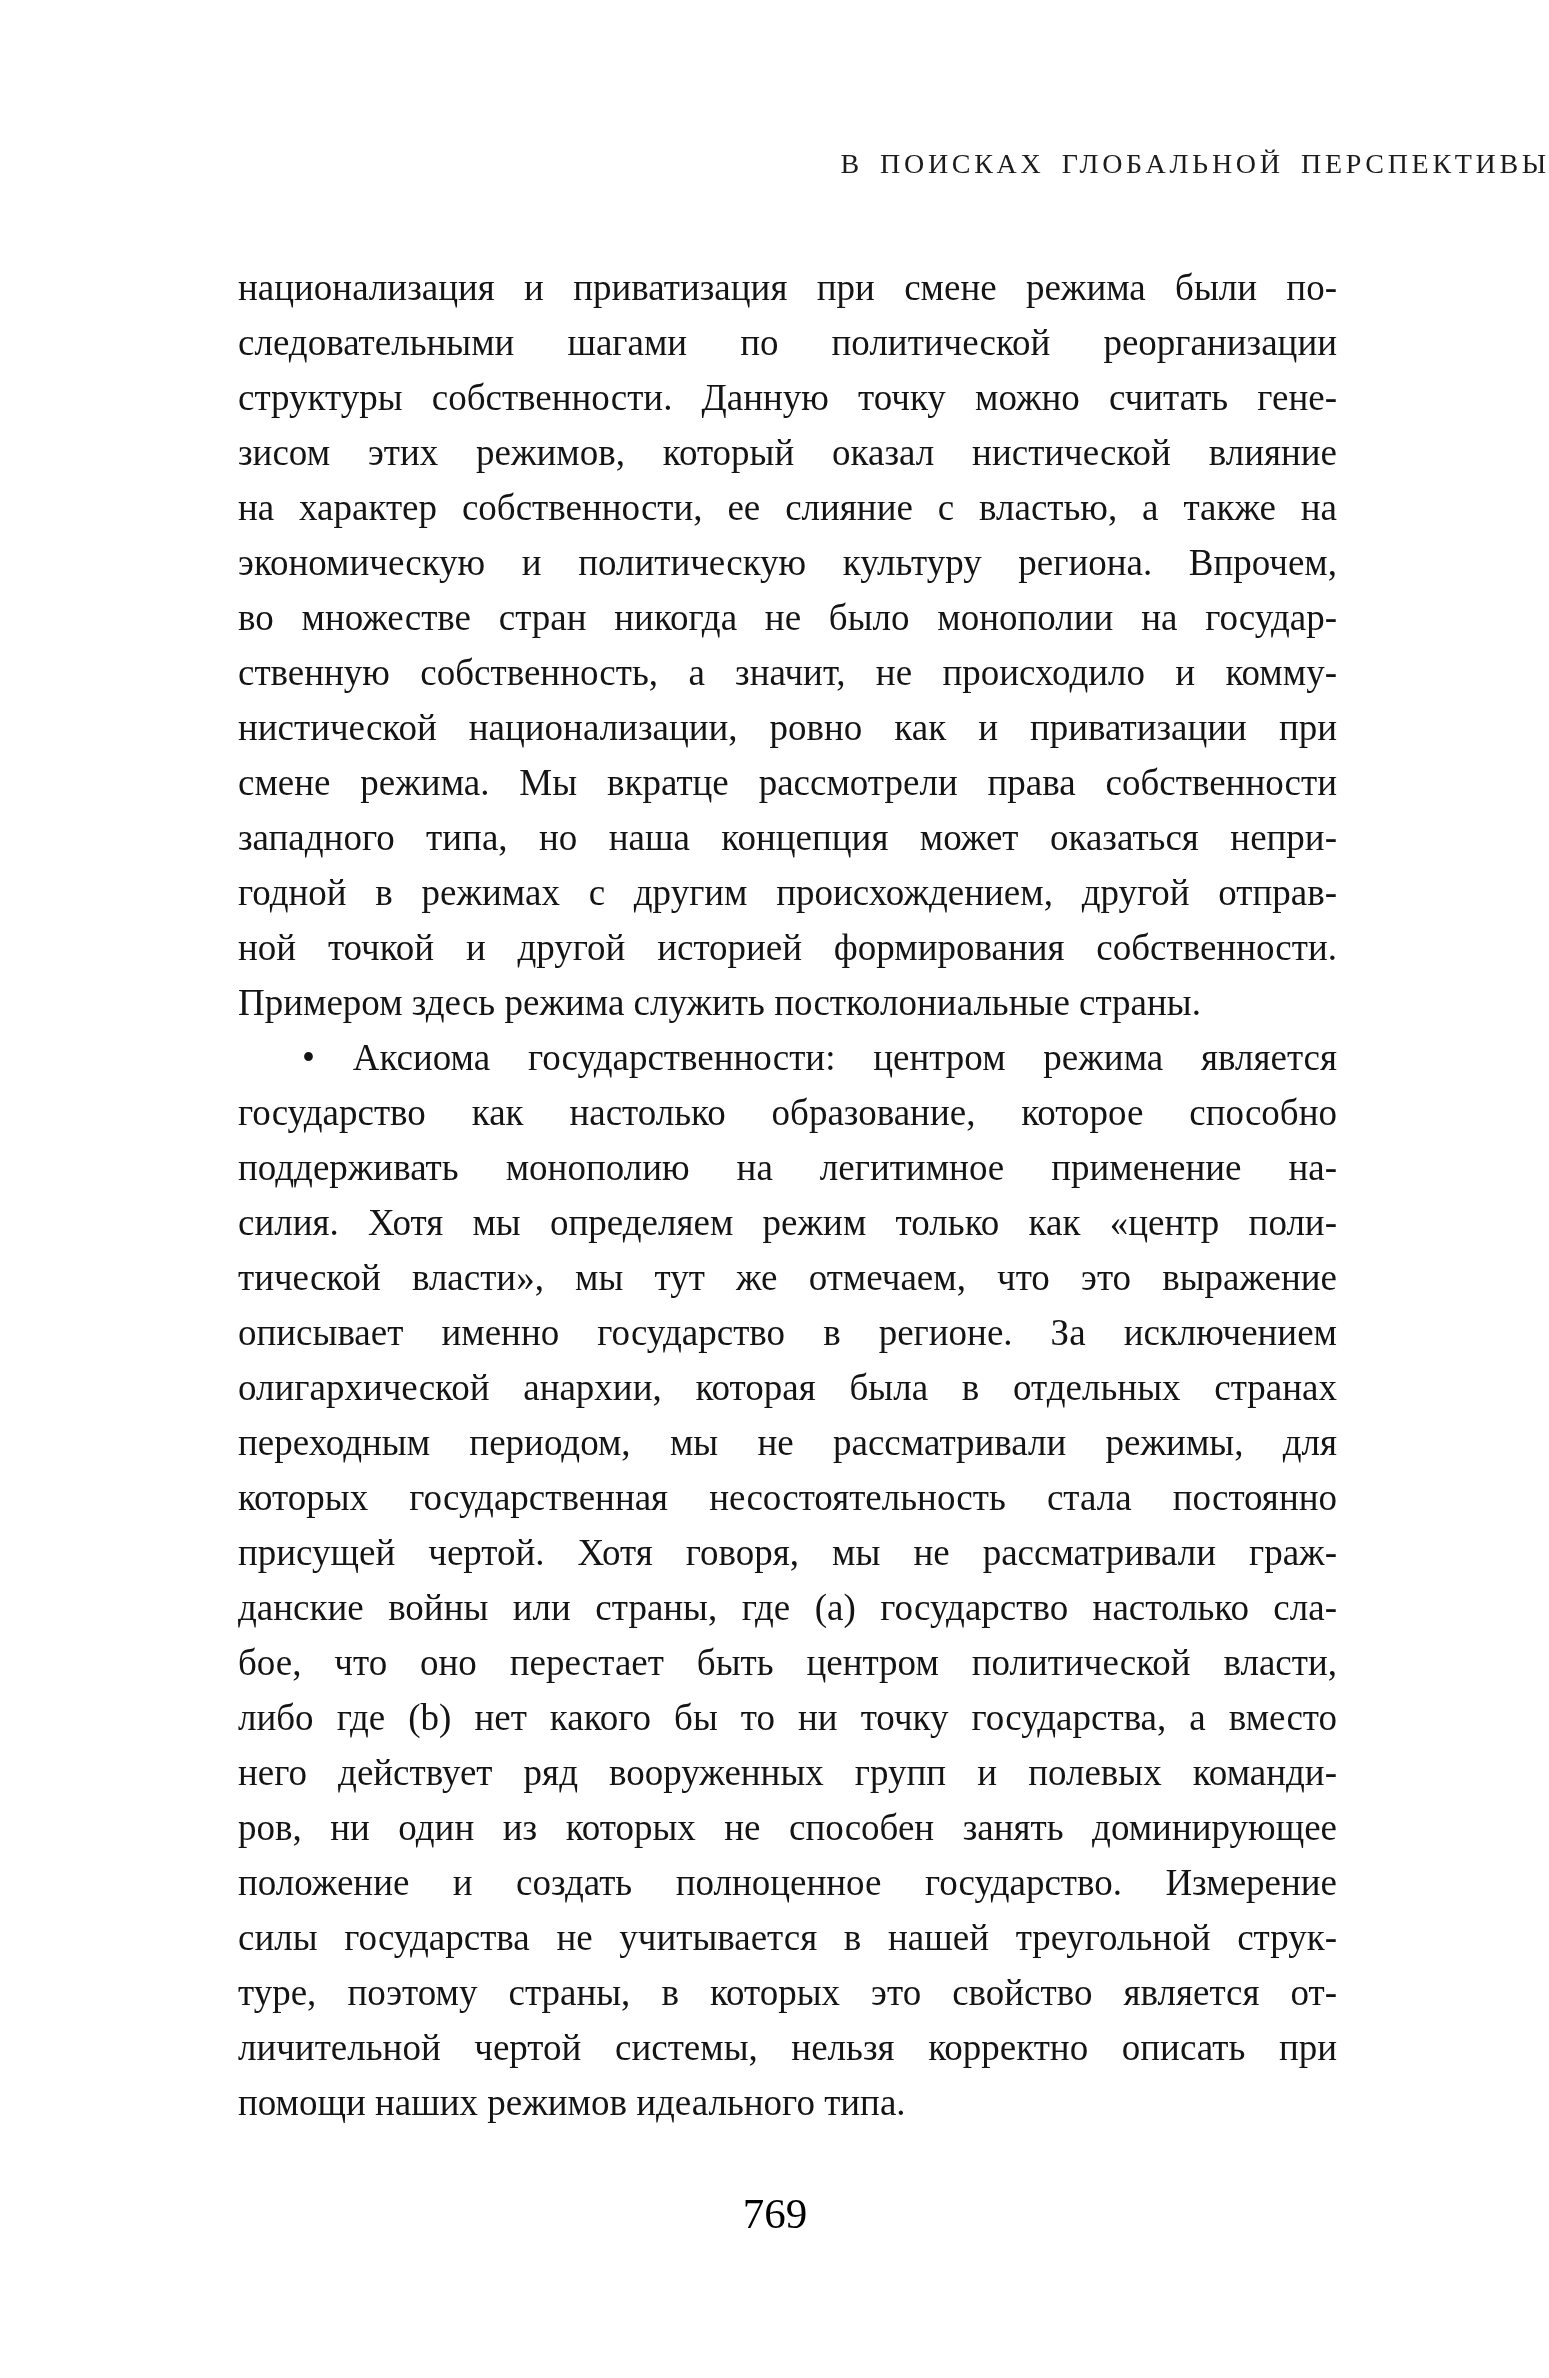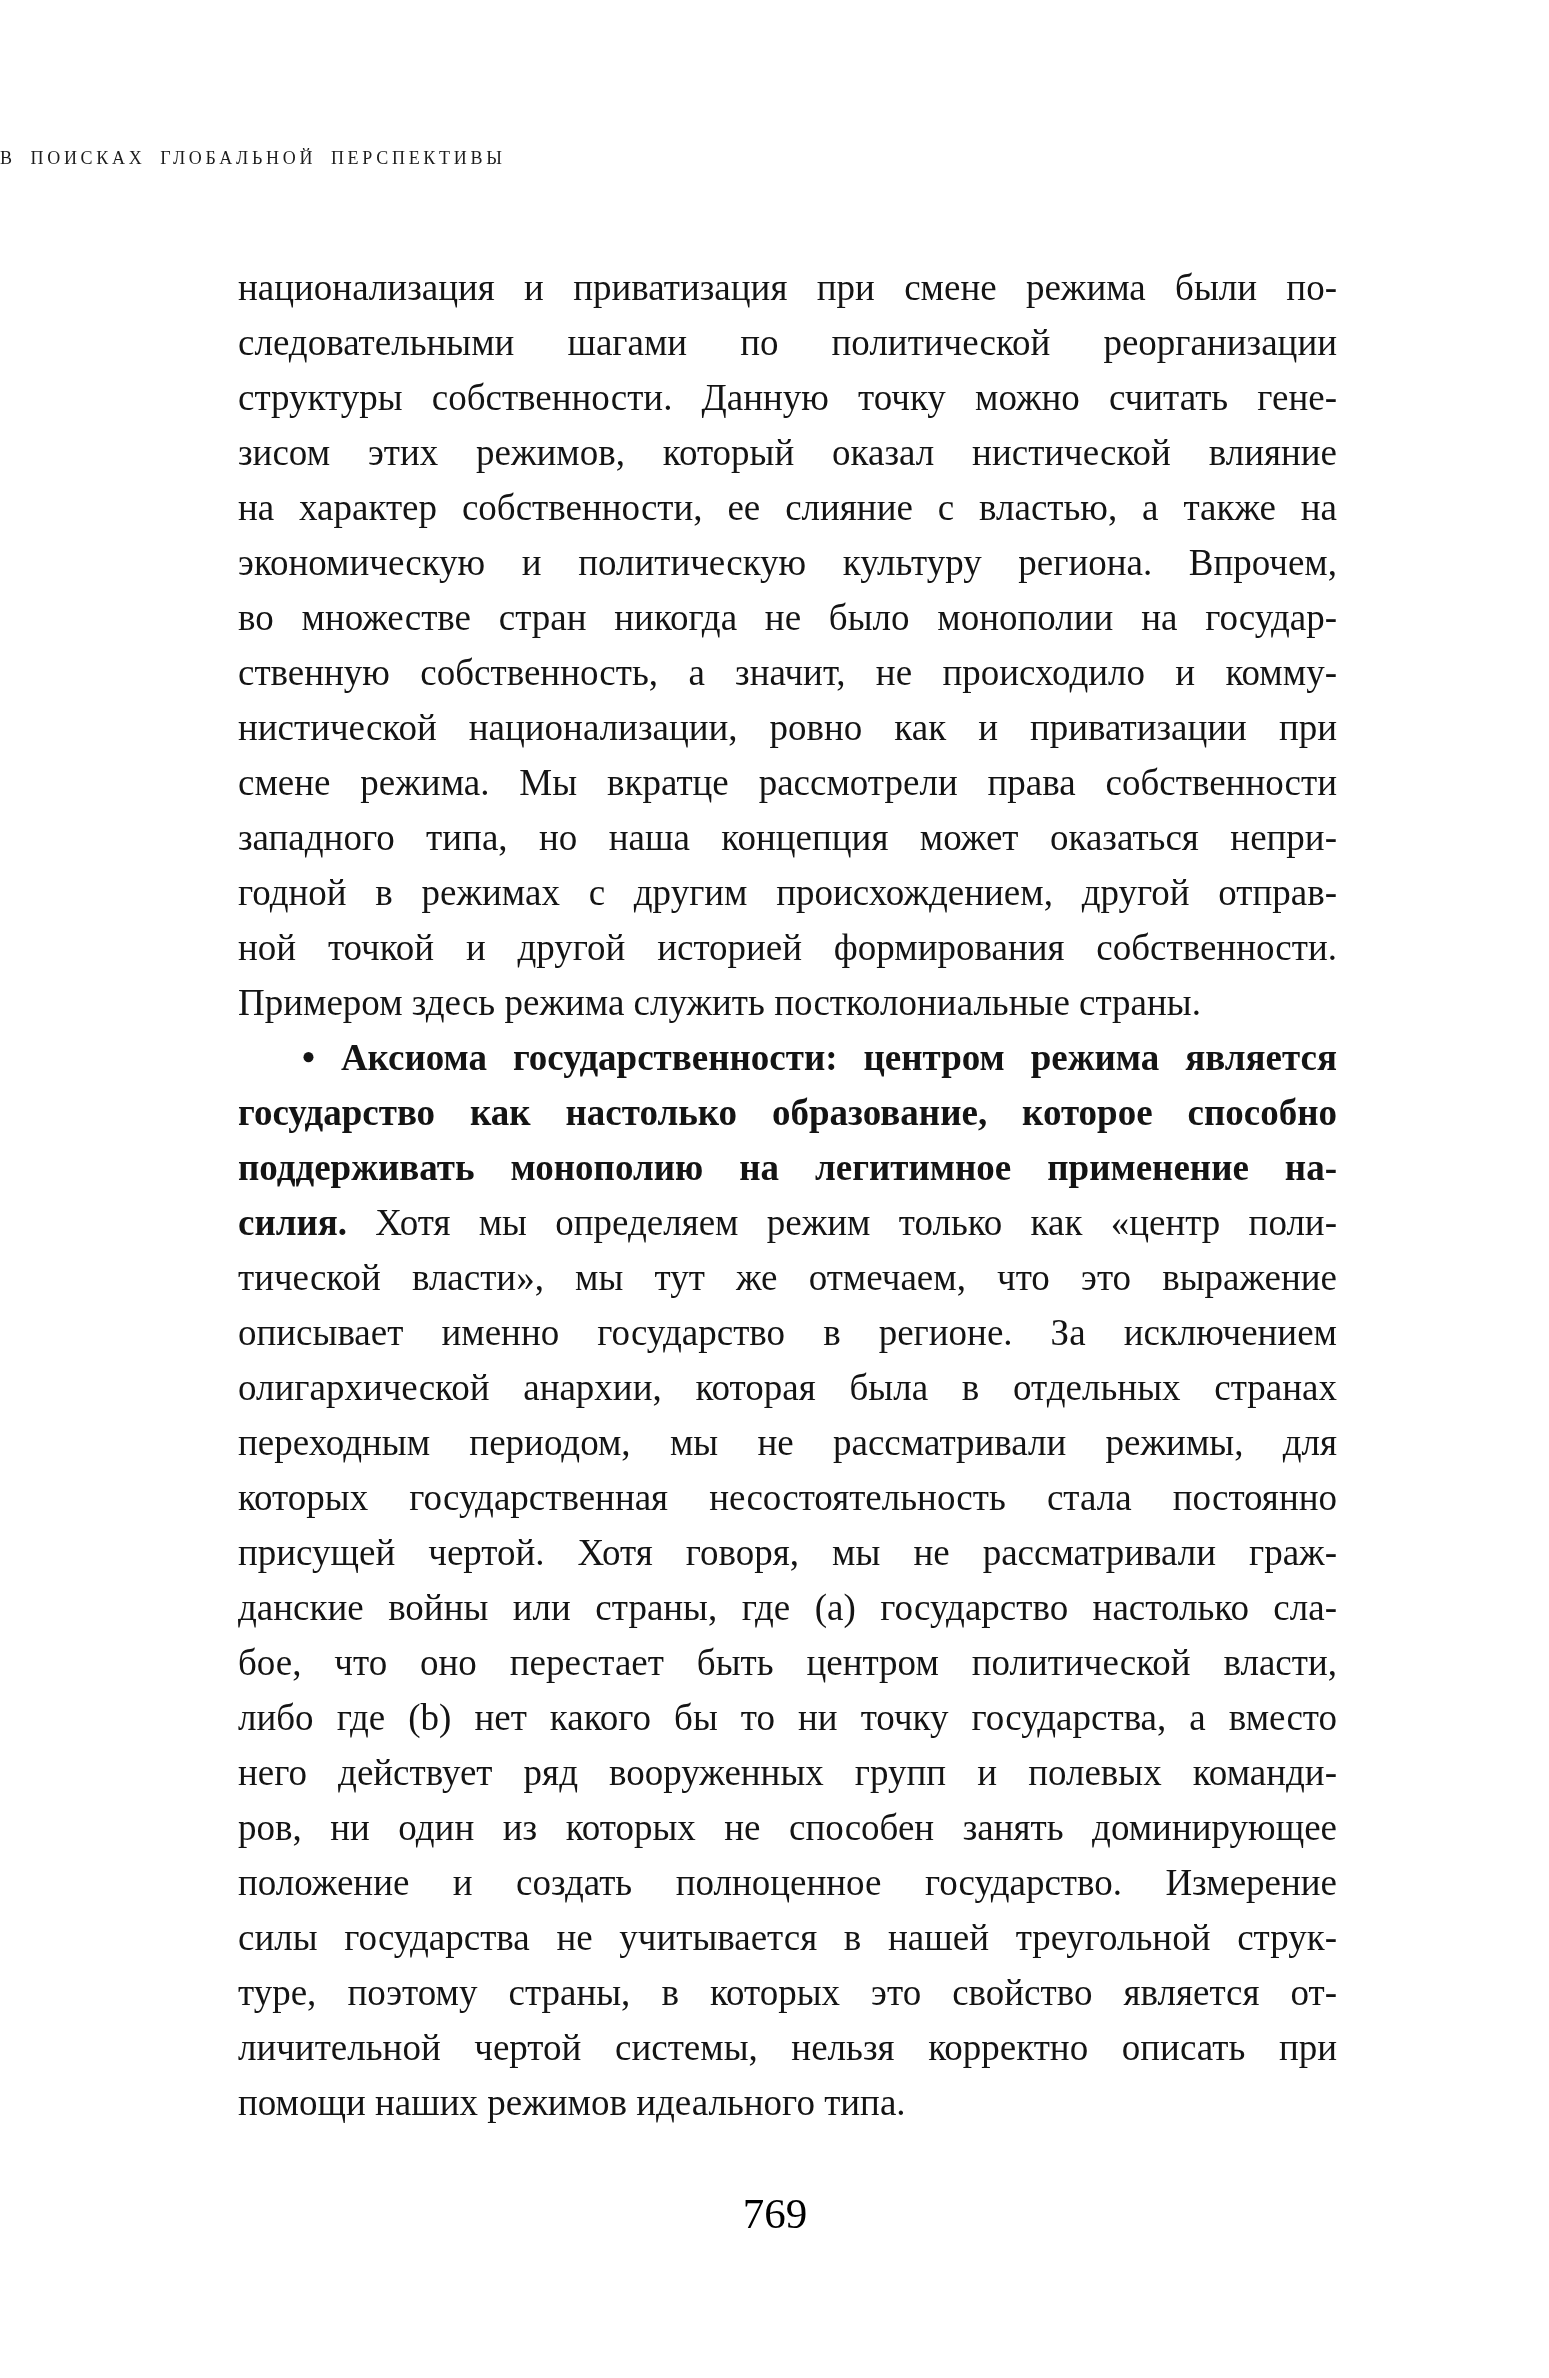--- a/index.html
+++ b/index.html
@@ -15,22 +15,22 @@
     margin: 0 auto;
     font-family: "Liberation Serif", "DejaVu Serif", serif;
     color: #141414;
     overflow: hidden;
   }
   .running-header {
     position: absolute;
     top: 148px;
     left: 0;
     width: 100%;
-    text-align: left;
-    font-size: 18px;
+    text-align: right;
+    font-size: 28px;
     letter-spacing: 3.7px;
     word-spacing: 6.6px;
     color: #1c1c1c;
     text-transform: uppercase;
     white-space: nowrap;
   }
   .body-text {
     position: absolute;
     top: 260px;
     left: 190px;
@@ -45,21 +45,21 @@
     white-space: normal;
     margin-left: 48px;
   }
   .line.last {
     text-align-last: left;
   }
   .line.indent {
     padding-left: 64px;
   }
   .seg.b {
-    font-weight: bold;
+    font-weight: normal;
   }
   .page-number {
     position: absolute;
     top: 2189px;
     left: 0;
     width: 100%;
     text-align: center;
     font-size: 43px;
     color: #000000;
     font-feature-settings: "onum";

